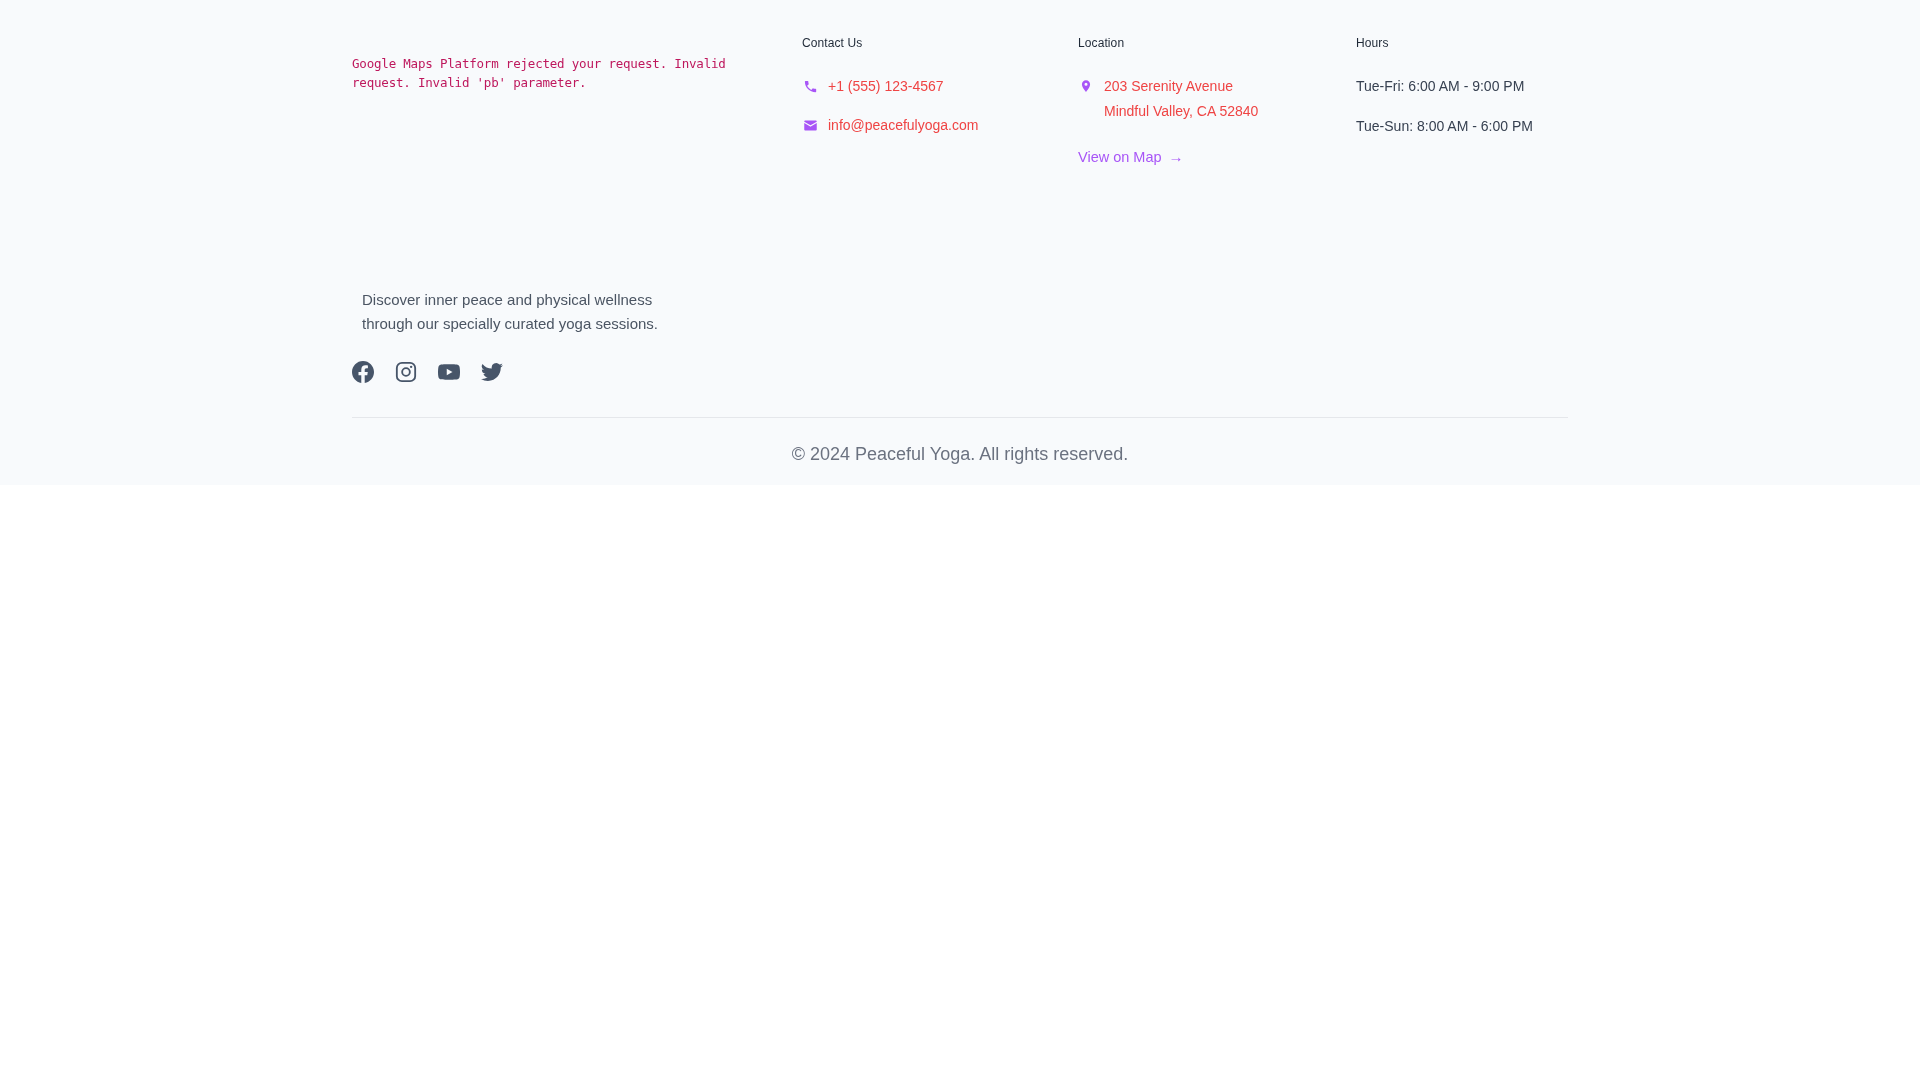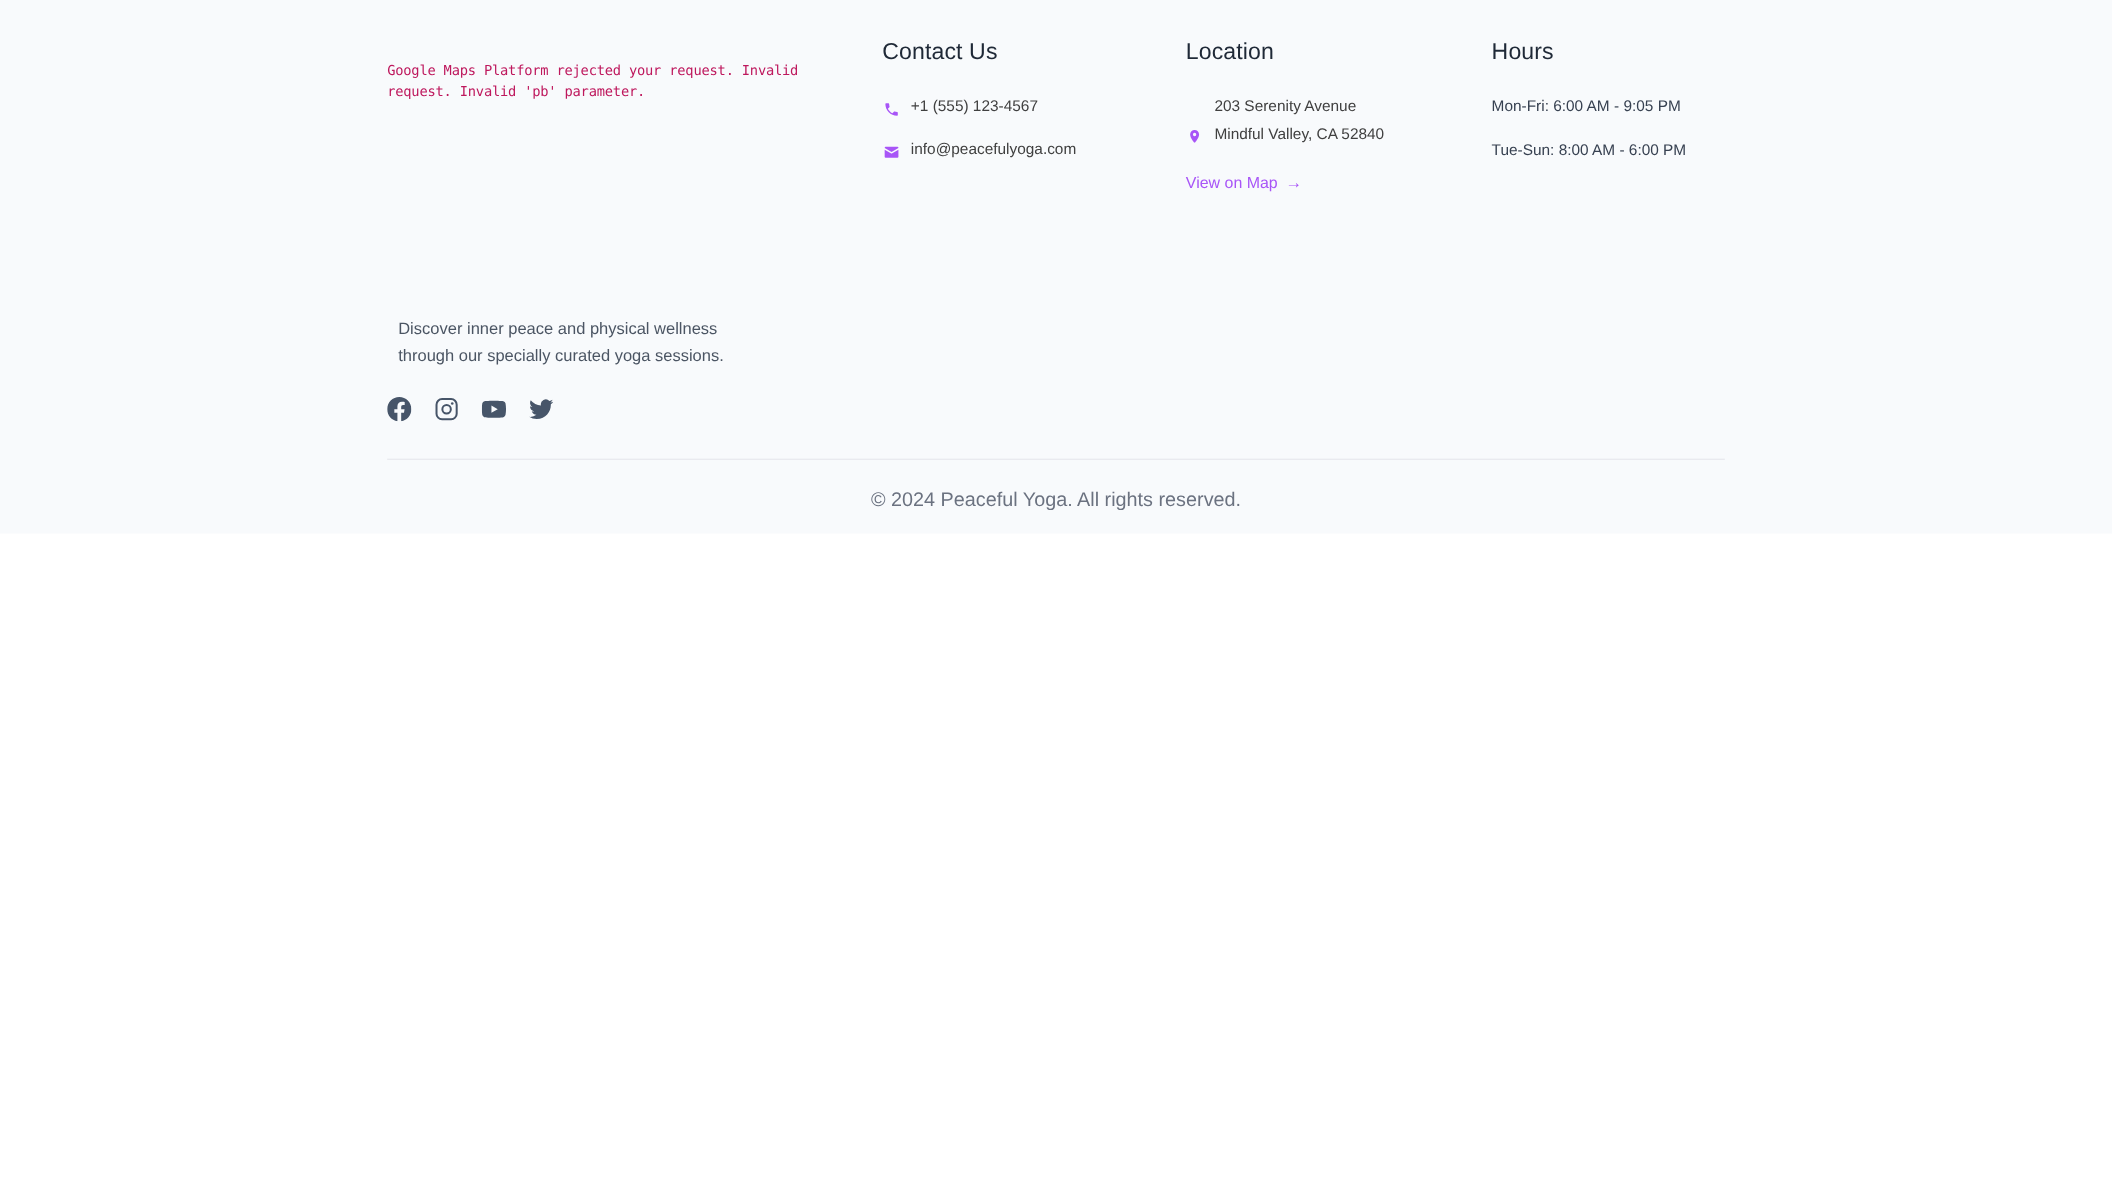--- a/index.html
+++ b/index.html
@@ -39,33 +39,33 @@
     padding-top: 18px;
     font-family: "DejaVu Sans Mono", "Liberation Mono", monospace;
     font-size: 12.5px;
     line-height: 1.55;
     color: #be185d;
     letter-spacing: -0.2px;
     white-space: pre-line;
   }
 
   .col-title {
-    font-size: 21px;
+    font-size: 12px;
     font-weight: 400;
     color: #1f2937;
     margin: 0 0 26px 0;
     letter-spacing: 0.1px;
   }
 
   .contact-row {
     display: flex;
-    align-items: flex-end;
+    align-items: flex-start;
     margin-bottom: 18px;
     font-size: 14px;
-    color: #404040;
+    color: #ef4444;
     line-height: 1.5;
   }
 
   .contact-row .ic {
     flex: 0 0 auto;
     width: 16px;
     height: 16px;
     margin-right: 10px;
     margin-top: 2px;
     display: flex;
@@ -224,21 +224,21 @@
 
         <a class="map-link">
           <span>View on Map</span>
           <span class="arrow">→</span>
         </a>
       </div>
 
       <div class="col-hours">
         <h3 class="col-title">Hours</h3>
 
-        <div class="hours-row">Mon-Fri: 6:00 AM - 9:05 PM</div>
+        <div class="hours-row">Tue-Fri: 6:00 AM - 9:00 PM</div>
         <div class="hours-row">Tue-Sun: 8:00 AM - 6:00 PM</div>
       </div>
 
     </div>
 
     <div class="divider"></div>
 
     <div class="copyright">© 2024 Peaceful Yoga. All rights reserved.</div>
 
   </div>

